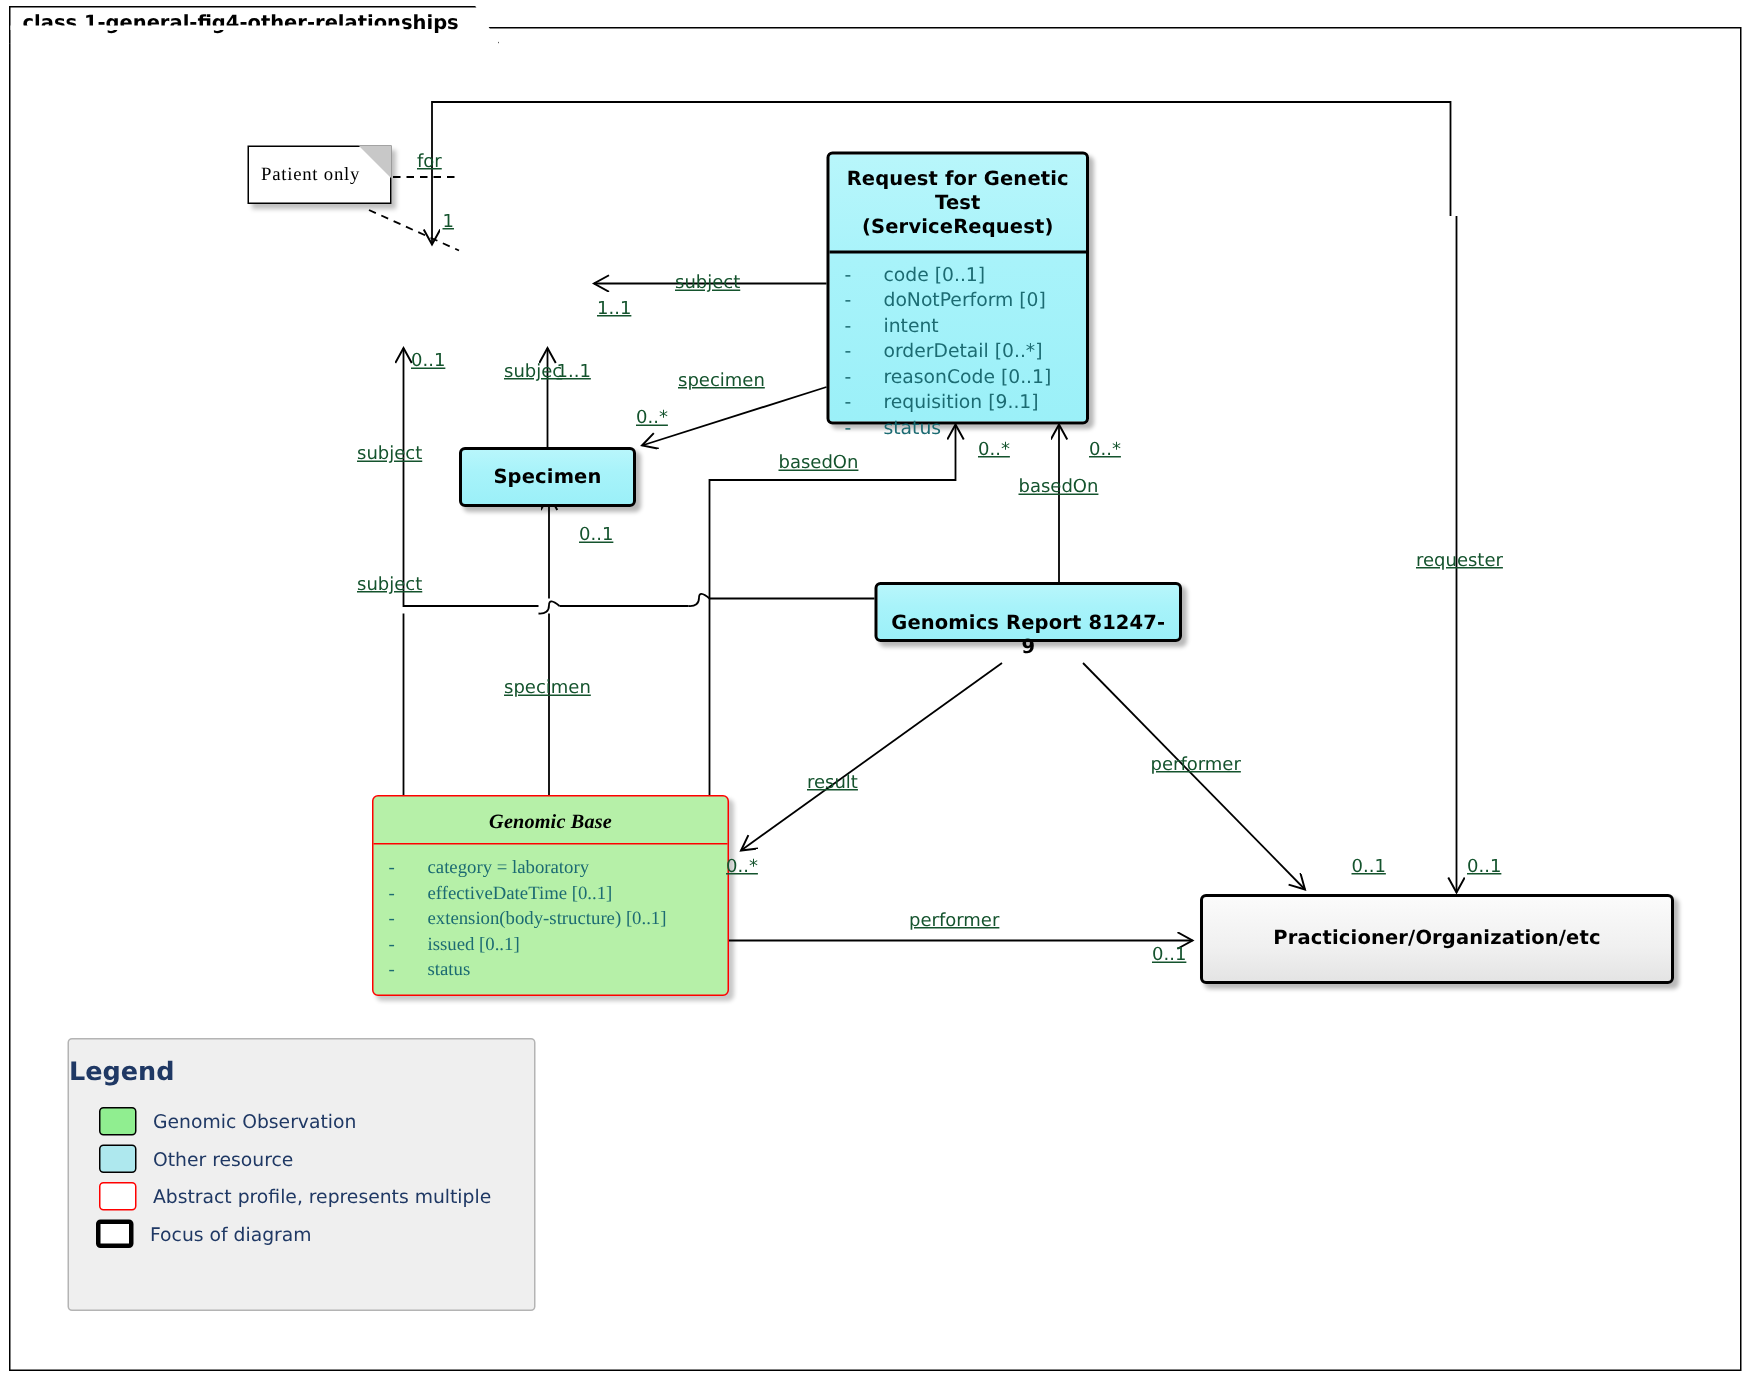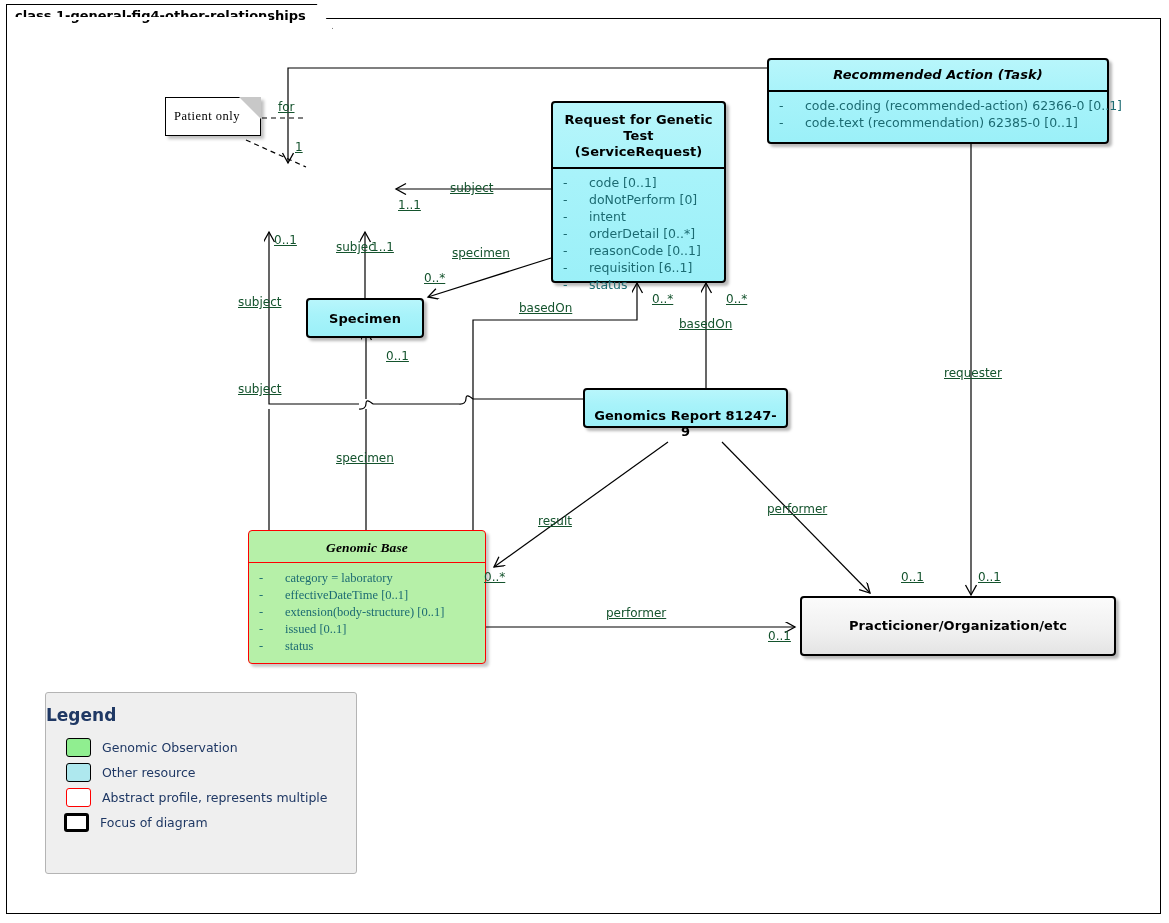--- a/index.html
+++ b/index.html
@@ -106,42 +106,34 @@
 
       <path d="M722,442 L870,593" marker-end="url(#openArrow)"></path>
 
       <path d="M486,627 L795,627" marker-end="url(#openArrow)"></path>
 
       <path d="M262,118 L304,118" stroke-dasharray="5,4"></path>
       <path d="M246,140 L306,167" stroke-dasharray="5,4"></path>
     </g>
   </svg>
 
-  <div class="node blue" style="left:767px;top:58px;width:342px;height:86px;">
-    <div class="ttl ital">Recommended Action (Task)</div>
-    <div class="sep"></div>
-    <div class="attrs">
-      <div class="attr"><span class="dash">-</span><span>code.coding (recommended-action) 62366-0 [0..1]</span></div>
-      <div class="attr"><span class="dash">-</span><span>code.text (recommendation) 62385-0 [0..1]</span></div>
-    </div>
-  </div>
 
   <div class="node blue" style="left:551px;top:101px;width:175px;height:182px;">
     <div class="ttl" style="padding-top:9px;">
       <div>Request for Genetic Test</div>
       <div>(ServiceRequest)</div>
     </div>
     <div class="sep"></div>
     <div class="attrs">
       <div class="attr"><span class="dash">-</span><span>code [0..1]</span></div>
       <div class="attr"><span class="dash">-</span><span>doNotPerform [0]</span></div>
       <div class="attr"><span class="dash">-</span><span>intent</span></div>
       <div class="attr"><span class="dash">-</span><span>orderDetail [0..*]</span></div>
       <div class="attr"><span class="dash">-</span><span>reasonCode [0..1]</span></div>
-      <div class="attr"><span class="dash">-</span><span>requisition [6..1]</span></div>
+      <div class="attr"><span class="dash">-</span><span>requisition [9..1]</span></div>
       <div class="attr"><span class="dash">-</span><span>status</span></div>
     </div>
   </div>
 
 
   <div class="node blue" style="left:306px;top:298px;width:118px;height:40px;">
     <div class="ttl" style="padding-top:11px;">Specimen</div>
   </div>
 
   <div class="node blue" style="left:583px;top:388px;width:205px;height:40px;">

